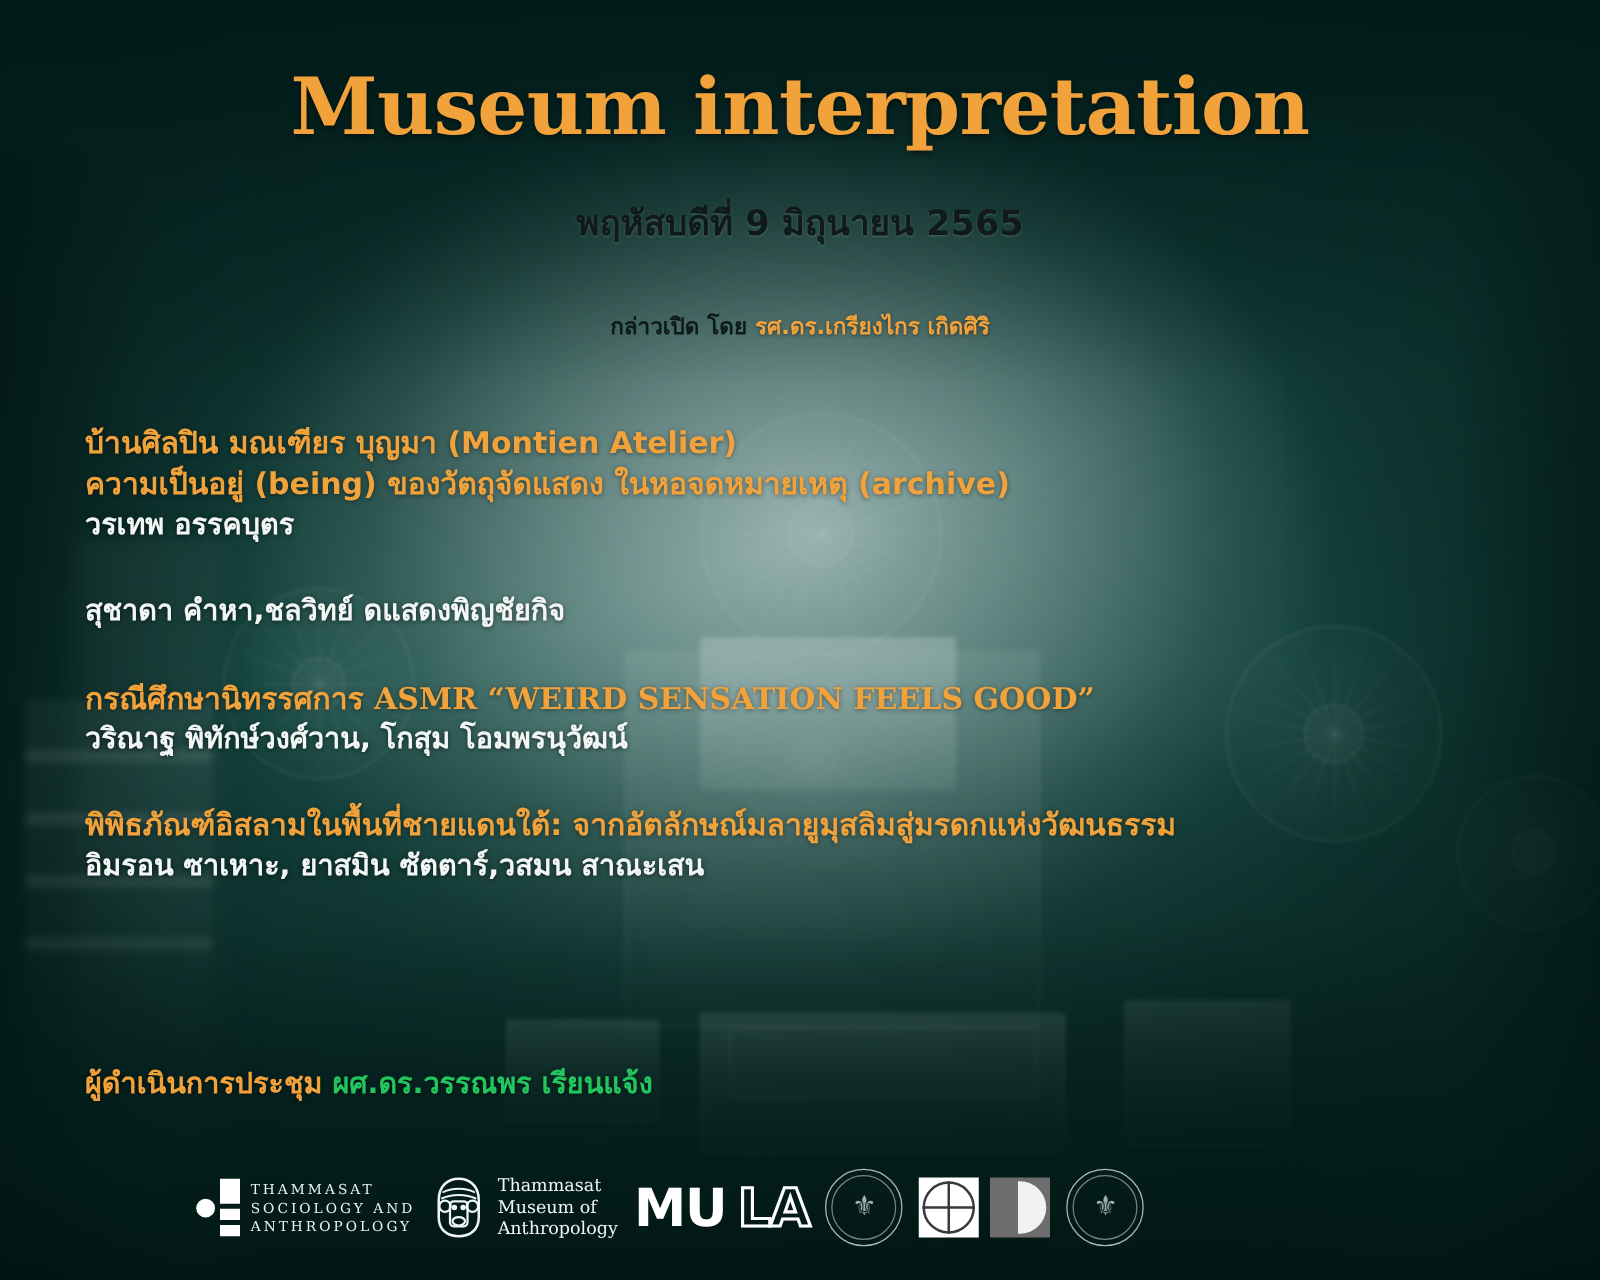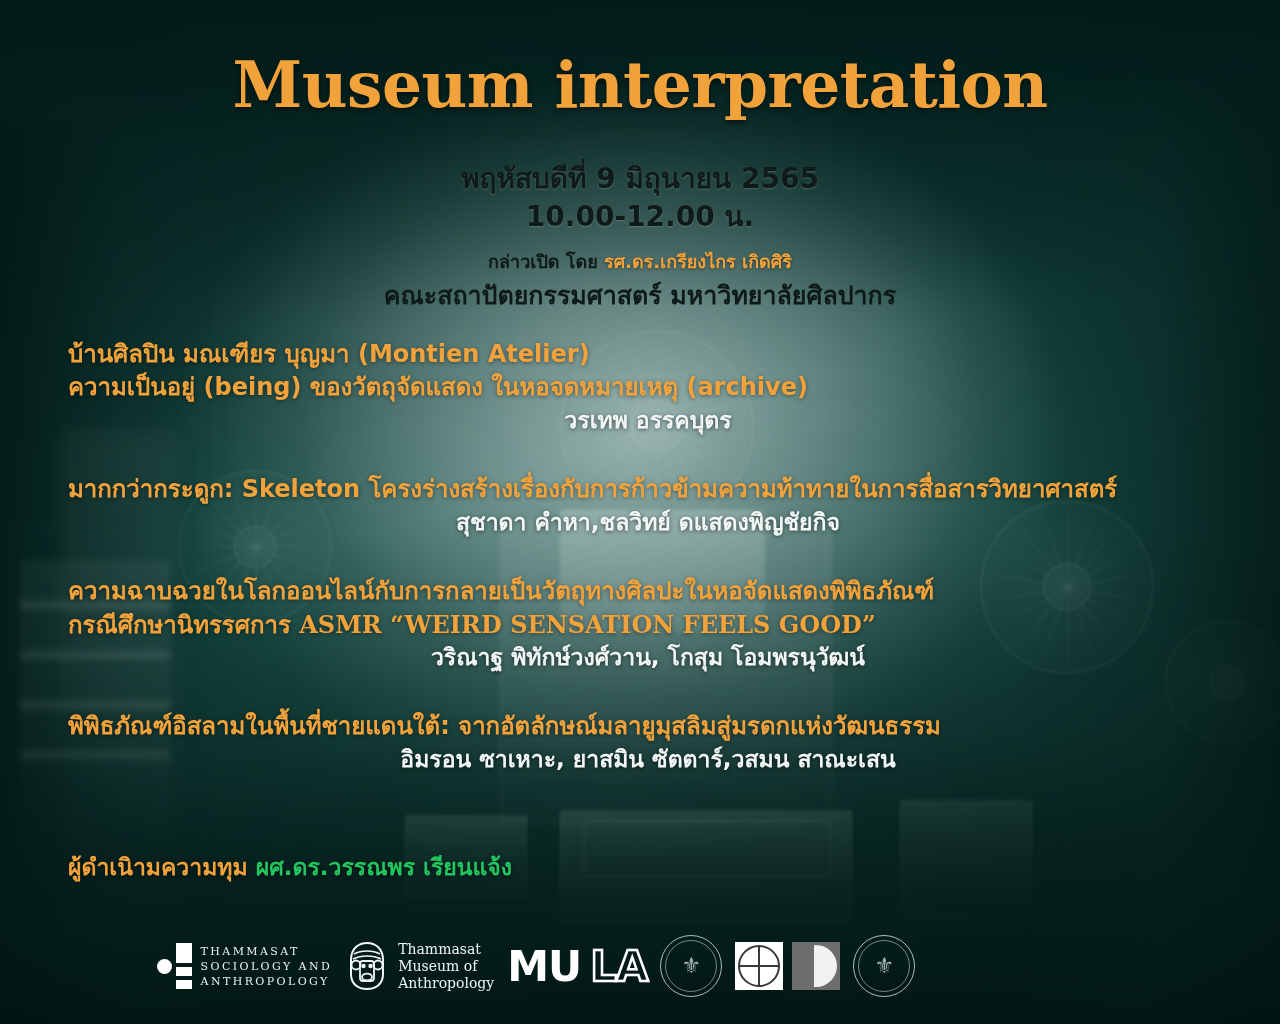--- a/index.html
+++ b/index.html
@@ -161,21 +161,20 @@
     font-size:24px;line-height:33px;
     text-shadow:0 1px 4px rgba(0,0,0,.45);
     white-space:nowrap;
   }
   .t-title.serifish{font-family:"DejaVu Serif","Liberation Serif",serif;font-weight:bold;}
   .t-speakers{
     font-weight:bold;color:#F2F7F6;
     font-size:23px;line-height:33px;
     text-shadow:0 1px 4px rgba(0,0,0,.55);
     white-space:nowrap;
-    text-align:center;
   }
   .gap{height:36px;}
 
   .moderator{
     position:absolute;left:68px;top:851px;
     font-weight:bold;font-size:23px;line-height:32px;white-space:nowrap;
     text-shadow:0 1px 4px rgba(0,0,0,.5);
   }
   .moderator .mlabel{color:#F2A23B;}
   .moderator .mname{color:#22c55e;}
@@ -359,62 +358,58 @@
     <div class="tint"></div>
     <div class="vignette"></div>
   </div>
 
   <div class="content">
 
     <div class="title">Museum interpretation</div>
 
     <div class="datewrap">
       <div class="date-line">พฤหัสบดีที่ 9 มิถุนายน 2565</div>
-      <div class="time-line">10.00-12.00 น.</div>
     </div>
 
     <div class="openwrap">
       <div class="open-line"><span>กล่าวเปิด โดย </span><span class="hl">รศ.ดร.เกรียงไกร เกิดศิริ</span></div>
-      <div class="faculty-line">คณะสถาปัตยกรรมศาสตร์ มหาวิทยาลัยศิลปากร</div>
     </div>
 
     <div class="talks">
 
       <div class="talk">
         <div class="t-title">บ้านศิลปิน มณเฑียร บุญมา (Montien Atelier)</div>
         <div class="t-title">ความเป็นอยู่ (being) ของวัตถุจัดแสดง ในหอจดหมายเหตุ (archive)</div>
         <div class="t-speakers">วรเทพ อรรคบุตร</div>
       </div>
 
       <div class="gap"></div>
 
       <div class="talk">
-        <div class="t-title">มากกว่ากระดูก: Skeleton โครงร่างสร้างเรื่องกับการก้าวข้ามความท้าทายในการสื่อสารวิทยาศาสตร์</div>
         <div class="t-speakers">สุชาดา  คำหา,ชลวิทย์ ดแสดงพิญชัยกิจ</div>
       </div>
 
       <div class="gap"></div>
 
       <div class="talk">
-        <div class="t-title">ความฉาบฉวยในโลกออนไลน์กับการกลายเป็นวัตถุทางศิลปะในหอจัดแสดงพิพิธภัณฑ์</div>
         <div class="t-title serifish">กรณีศึกษานิทรรศการ ASMR “WEIRD SENSATION FEELS GOOD”</div>
         <div class="t-speakers">วริณาฐ พิทักษ์วงศ์วาน, โกสุม โอมพรนุวัฒน์</div>
       </div>
 
       <div class="gap"></div>
 
       <div class="talk">
         <div class="t-title">พิพิธภัณฑ์อิสลามในพื้นที่ชายแดนใต้: จากอัตลักษณ์มลายูมุสลิมสู่มรดกแห่งวัฒนธรรม</div>
         <div class="t-speakers">อิมรอน ซาเหาะ, ยาสมิน ซัตตาร์,วสมน สาณะเสน</div>
       </div>
 
     </div>
 
     <div class="moderator">
-      <span class="mlabel">ผู้ดำเนิามความทุม </span><span class="mname">ผศ.ดร.วรรณพร เรียนแจ้ง</span>
+      <span class="mlabel">ผู้ดำเนินการประชุม </span><span class="mname">ผศ.ดร.วรรณพร เรียนแจ้ง</span>
     </div>
 
     <div class="logos">
 
       <div class="logo">
         <span class="tu-mark">
           <span class="dot"></span>
           <span class="bars">
               <span class="tall"></span>
               <span></span>

